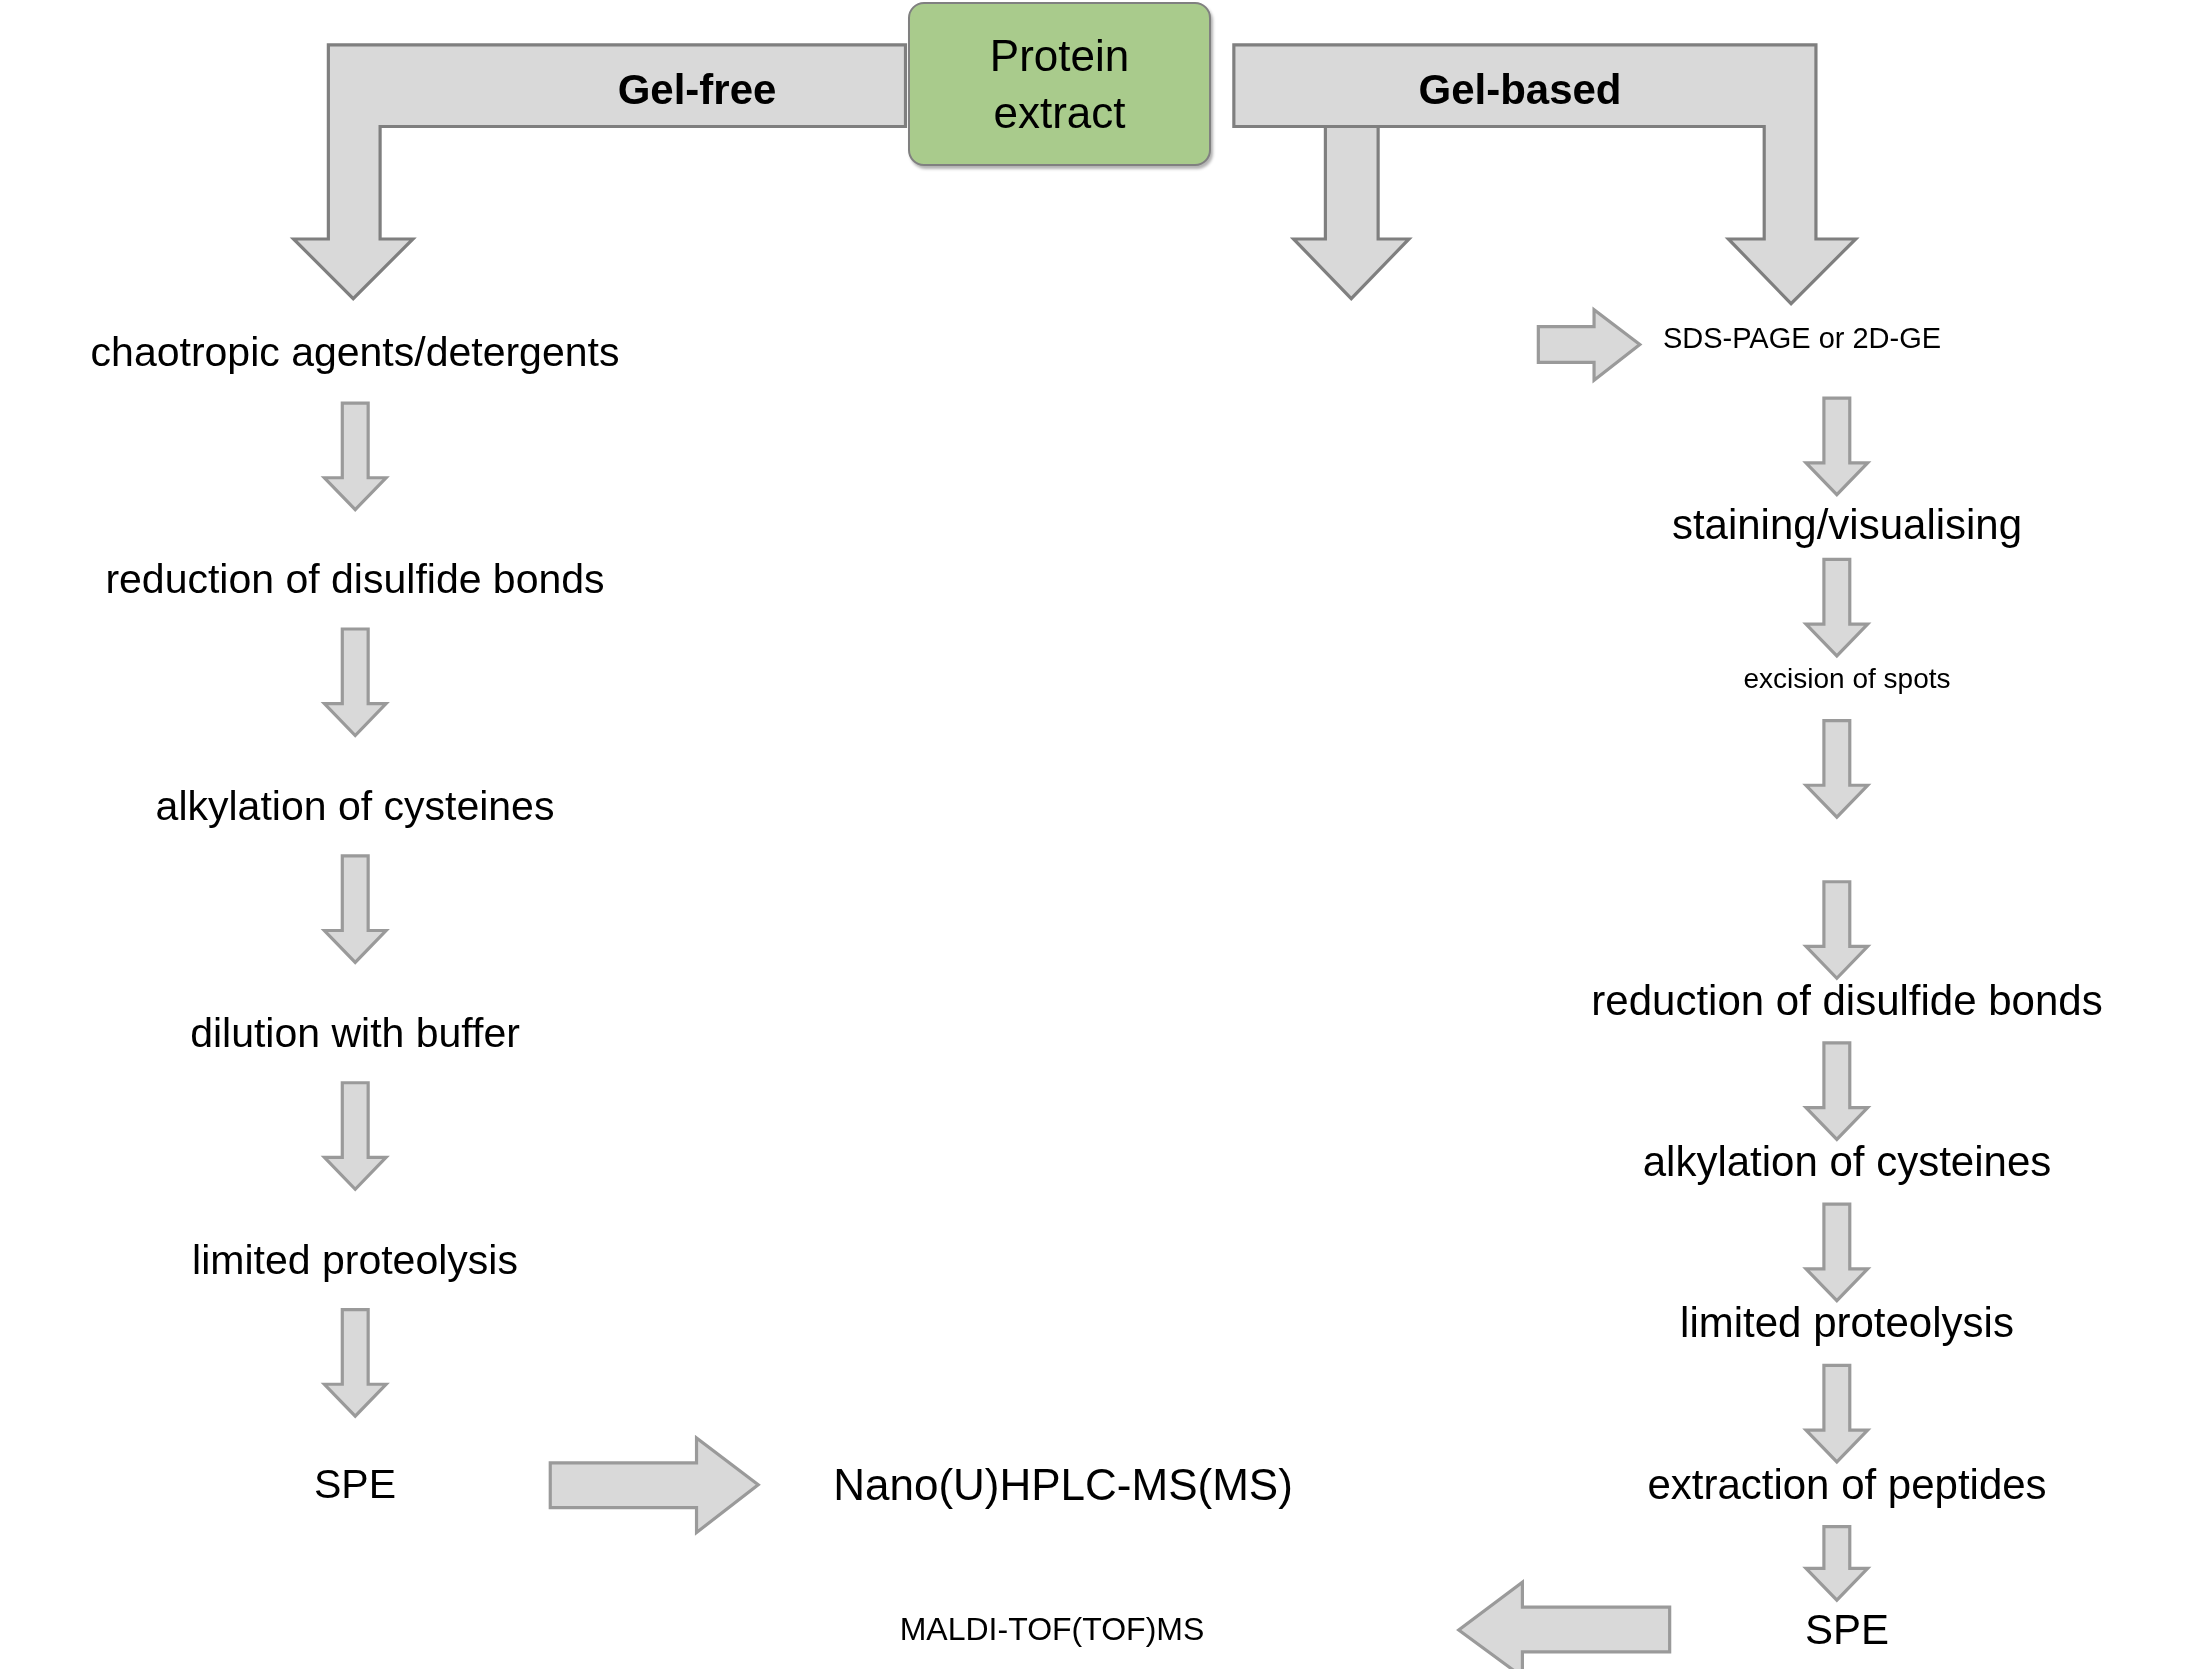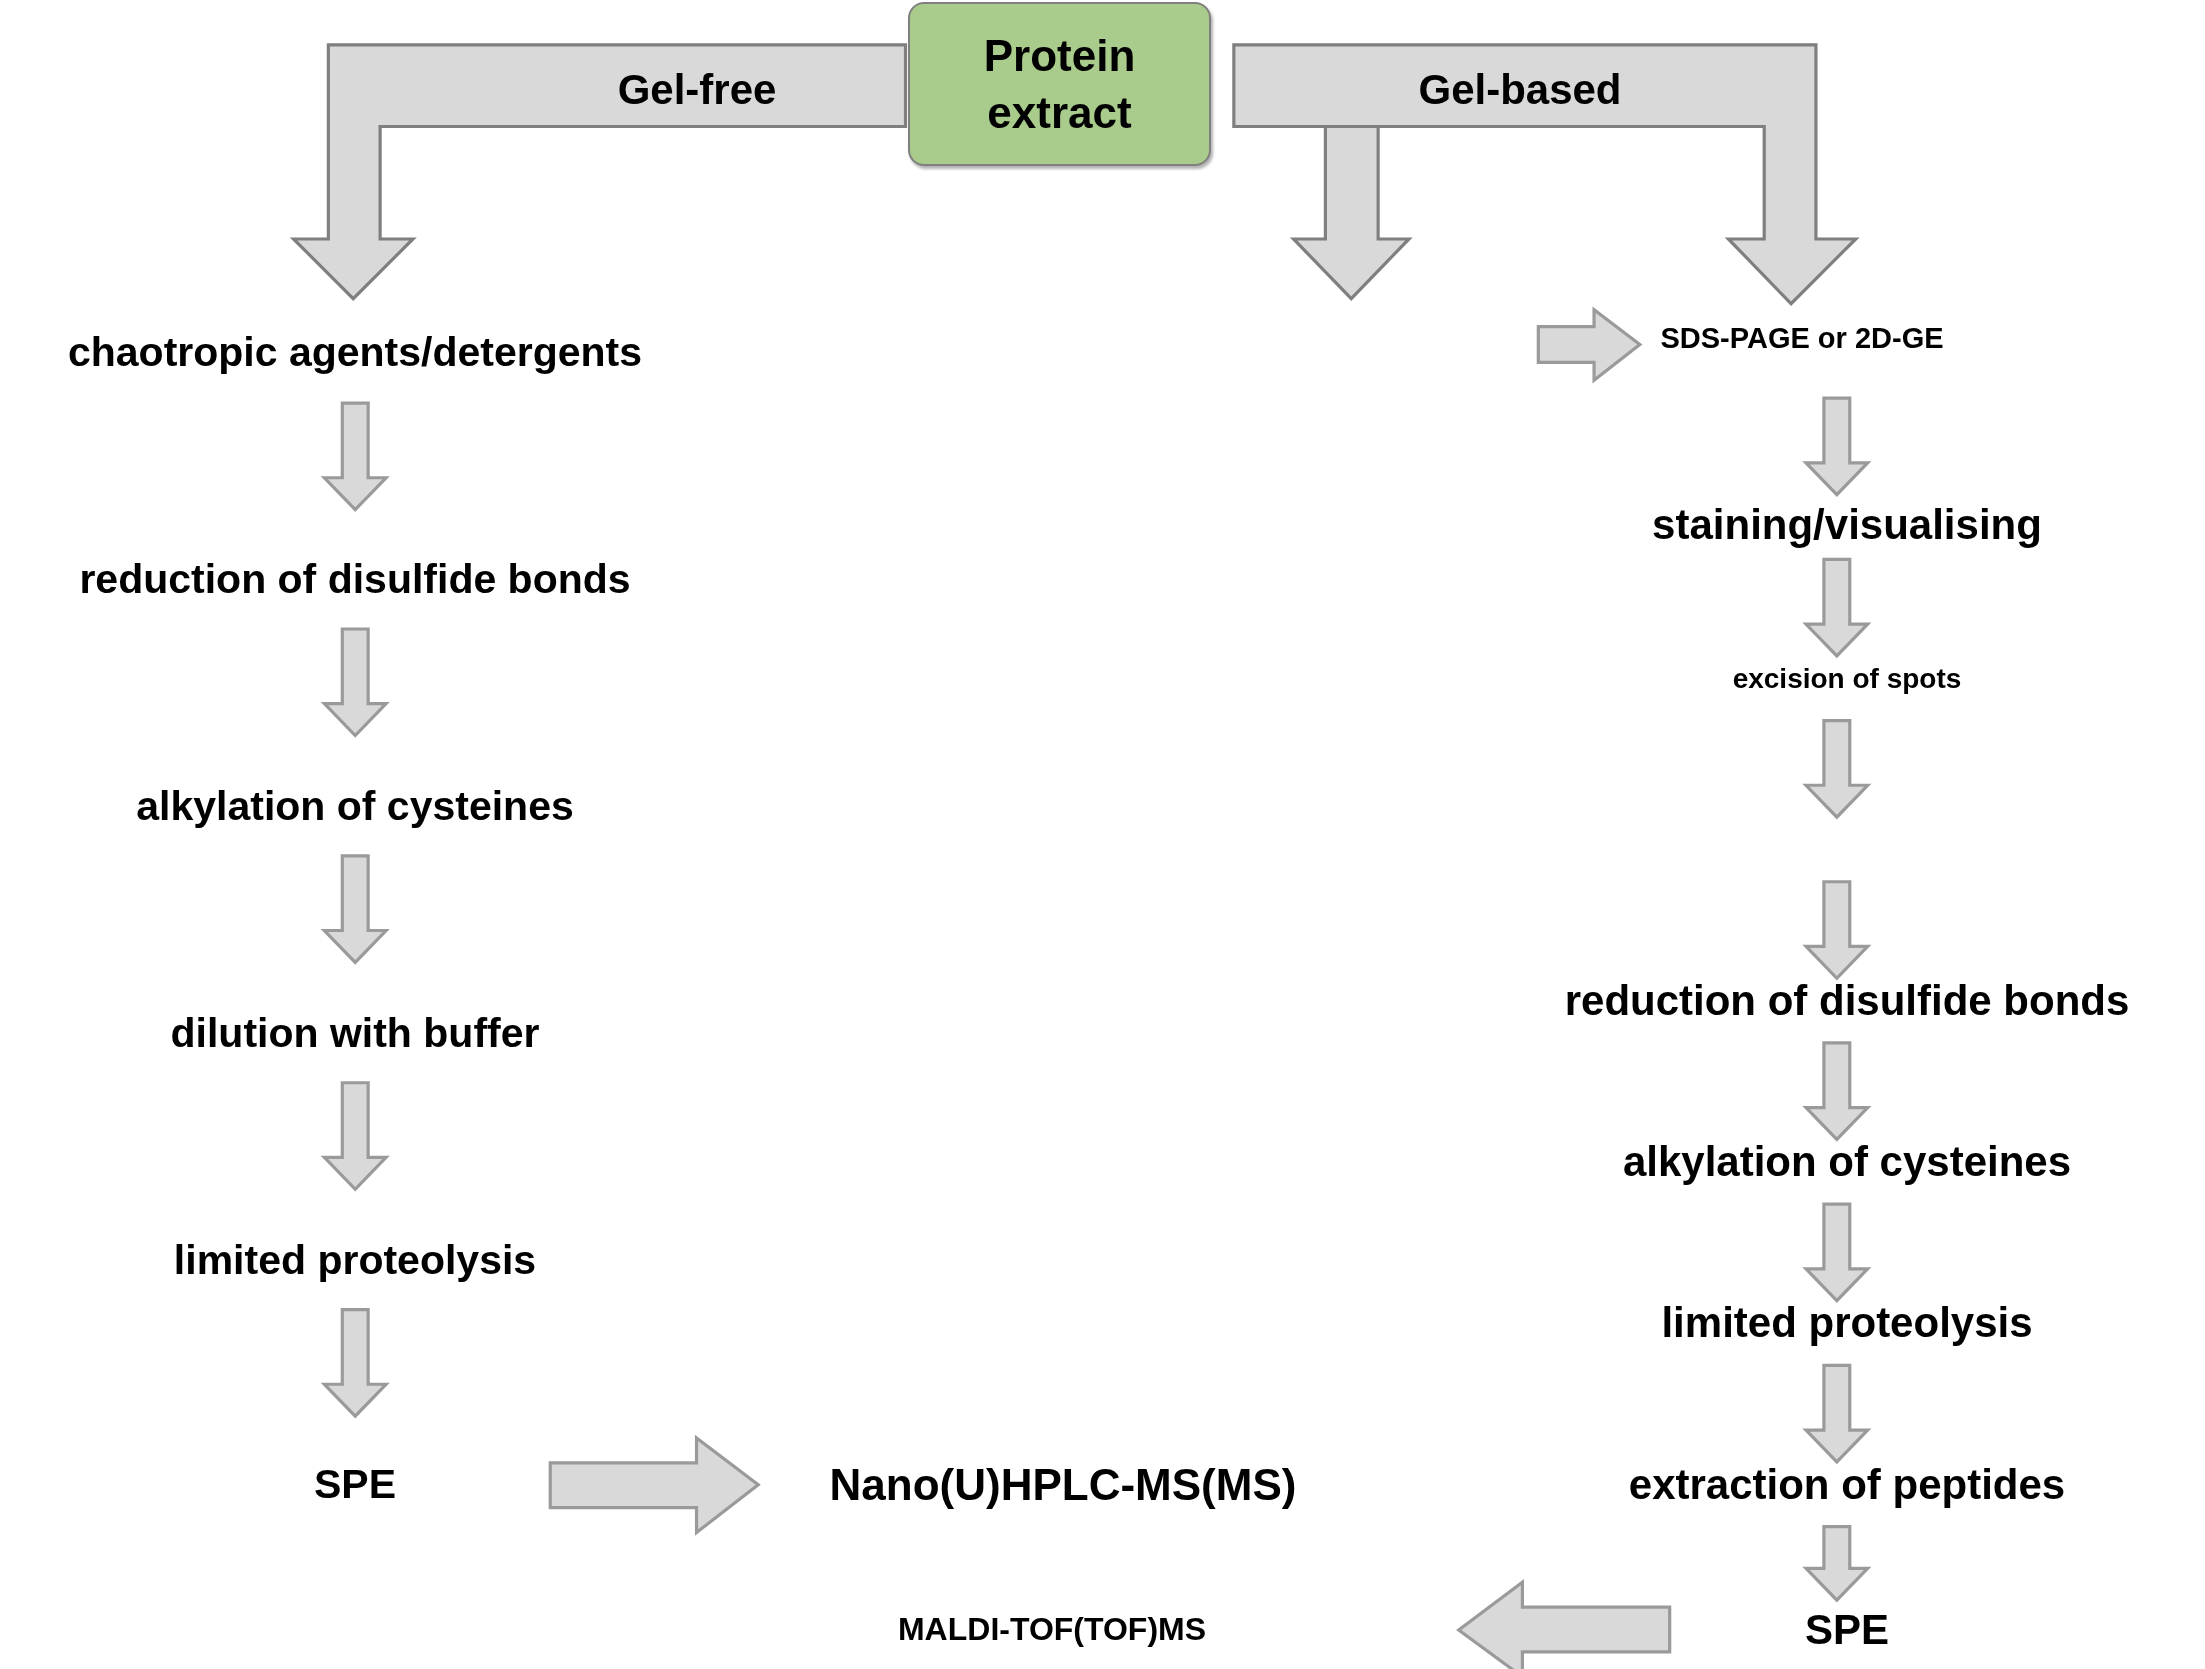--- a/index.html
+++ b/index.html
@@ -10,21 +10,21 @@
   #canvas {
     position: relative;
     width: 2206px;
     height: 1670px;
     background: #ffffff;
     font-family: "Liberation Sans", sans-serif;
     overflow: hidden;
   }
   .node {
     position: absolute;
-    font-weight: bold;
+    font-weight: normal;
     color: #000000;
     white-space: nowrap;
     line-height: 1.05;
     text-align: center;
     transform: translate(-50%, -50%);
   }
   .node.two-line { white-space: normal; line-height: 1.18; }
 
   .green-box {
     position: absolute;
@@ -35,21 +35,21 @@
     box-shadow: 2px 3px 3px rgba(0,0,0,0.30);
     display: flex;
     flex-direction: column;
     align-items: center;
     justify-content: center;
     z-index: 6;
   }
   .green-box span {
     display: block;
     font-size: 44px;
-    font-weight: bold;
+    font-weight: normal;
     color: #000;
     line-height: 1.30;
     text-align: center;
   }
 
   .band-label {
     position: absolute;
     font-size: 42px;
     font-weight: bold;
     color: #000;

